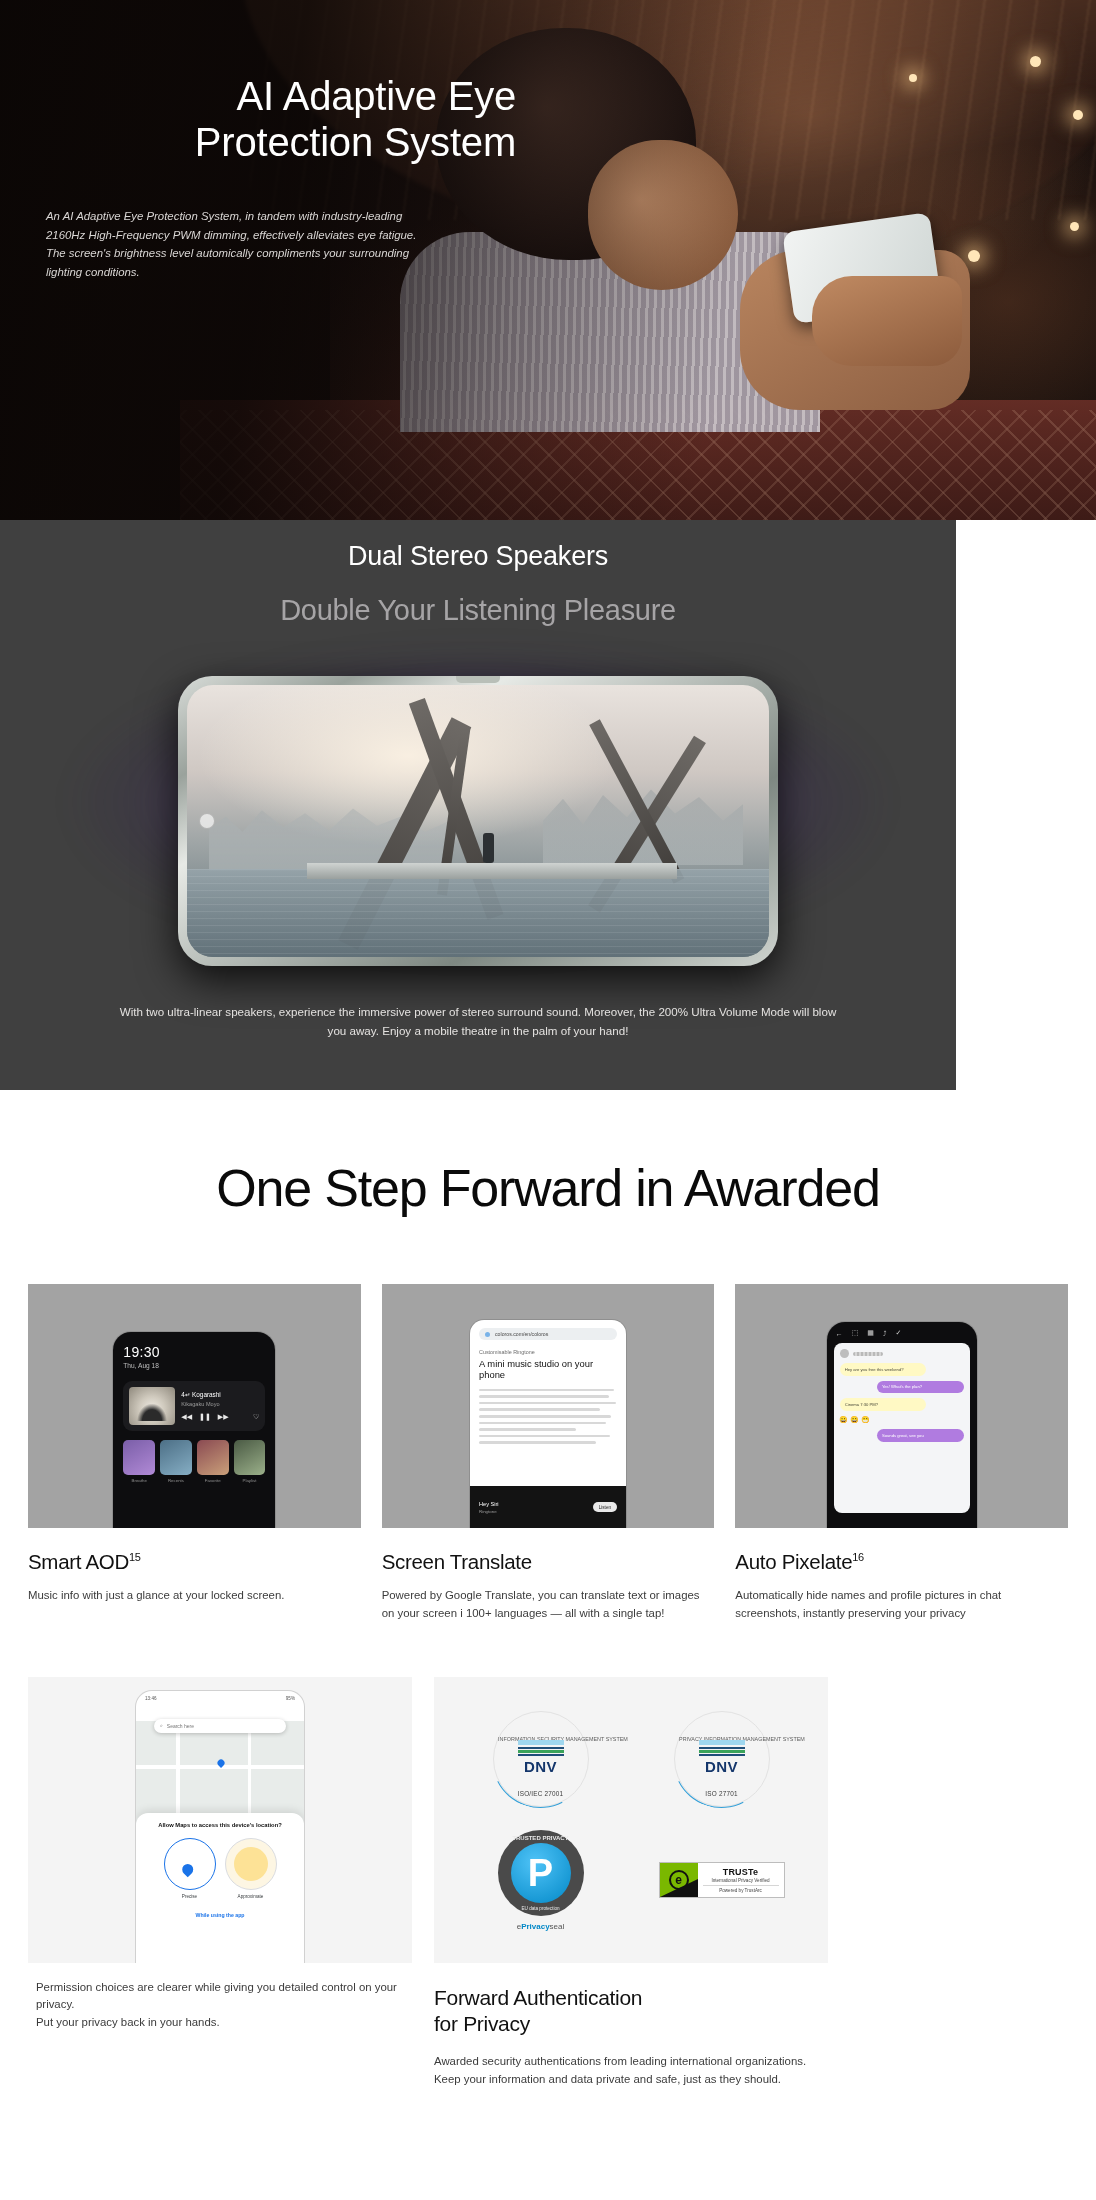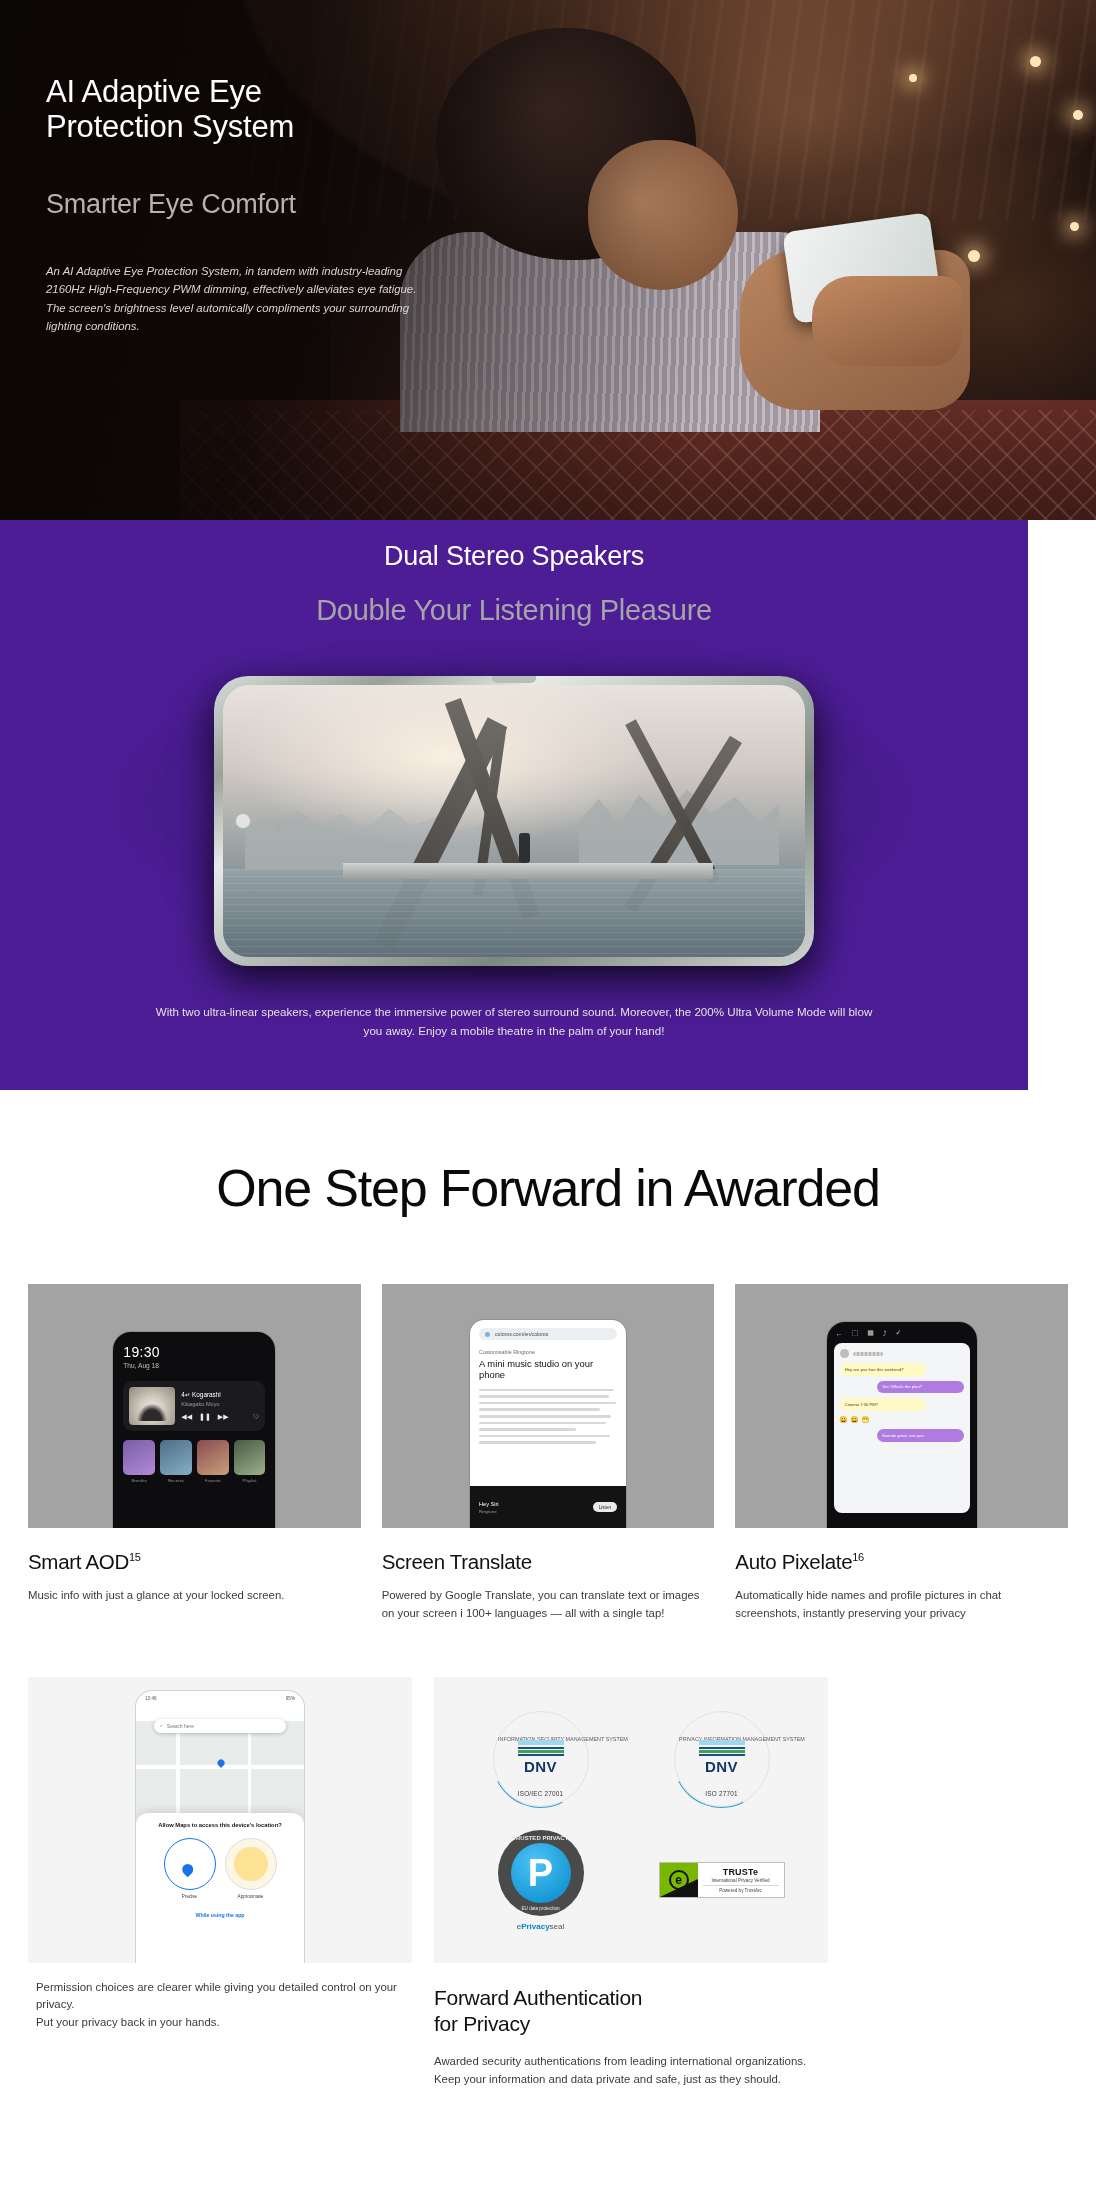--- a/index.html
+++ b/index.html
@@ -89,32 +89,32 @@
     background:
       repeating-linear-gradient(45deg, rgba(230,190,160,0.5) 0 2px, rgba(0,0,0,0) 2px 18px),
       repeating-linear-gradient(-45deg, rgba(230,190,160,0.4) 0 2px, rgba(0,0,0,0) 2px 18px);
   }
   .hero-scrim {
     position: absolute; inset: 0;
     background: linear-gradient(100deg, rgba(8,5,4,0.94) 0%, rgba(10,6,5,0.86) 26%, rgba(12,7,6,0.35) 48%, rgba(0,0,0,0) 66%);
   }
   .hero-content { position: absolute; left: 46px; top: 74px; width: 470px; }
   .hero-title {
-    font-size: 31px; line-height: 1.14; color: #ffffff; font-weight: 400; letter-spacing: -0.2px;
+    font-size: 40px; line-height: 1.14; color: #ffffff; font-weight: 400; letter-spacing: -0.2px; text-align: right;
   }
   .hero-sub {
     margin-top: 44px; font-size: 27px; color: #b6b2b0; font-weight: 400; letter-spacing: -0.2px;
   }
   .hero-desc {
     margin-top: 42px; font-size: 11.4px; line-height: 1.62; color: #d9d6d4; width: 380px; font-style: italic;
   }
 
   
   .speakers {
-    position: relative; width: 1028px; height: 570px; background: #4c1d95; overflow: hidden;
+    position: relative; width: 956px; height: 570px; background: #404040; overflow: hidden;
   }
   .halo {
     position: absolute; left: 50%; top: 282px; transform: translate(-50%,-50%);
     width: 800px; height: 300px; border-radius: 50%;
     background: radial-gradient(ellipse at center, rgba(150,90,230,0.45) 0%, rgba(96,48,170,0.30) 38%, rgba(40,18,78,0.12) 62%, rgba(0,0,0,0) 76%);
     filter: blur(14px);
   }
   .halo2 {
     position: absolute; left: 50%; top: 282px; transform: translate(-50%,-50%);
     width: 560px; height: 250px; border-radius: 50%;
@@ -424,21 +424,20 @@
       <div class="hero-phone"></div>
       <div class="hand-front"></div>
     </div>
     <div class="hero-scrim"></div>
 
     <div class="hero-content">
       <h1 class="hero-title">
         <span>AI Adaptive Eye</span><br>
         <span>Protection System</span>
       </h1>
-      <div class="hero-sub">Smarter Eye Comfort</div>
       <p class="hero-desc">An AI Adaptive Eye Protection System, in tandem with industry-leading 2160Hz High-Frequency PWM dimming, effectively alleviates eye fatigue. The screen's brightness level automically compliments your surrounding lighting conditions.</p>
     </div>
   </section>
 
   <section class="speakers">
     <div class="halo"></div>
     <div class="halo2"></div>
 
     <h2 class="sp-title">Dual Stereo Speakers</h2>
     <div class="sp-sub">Double Your Listening Pleasure</div>

